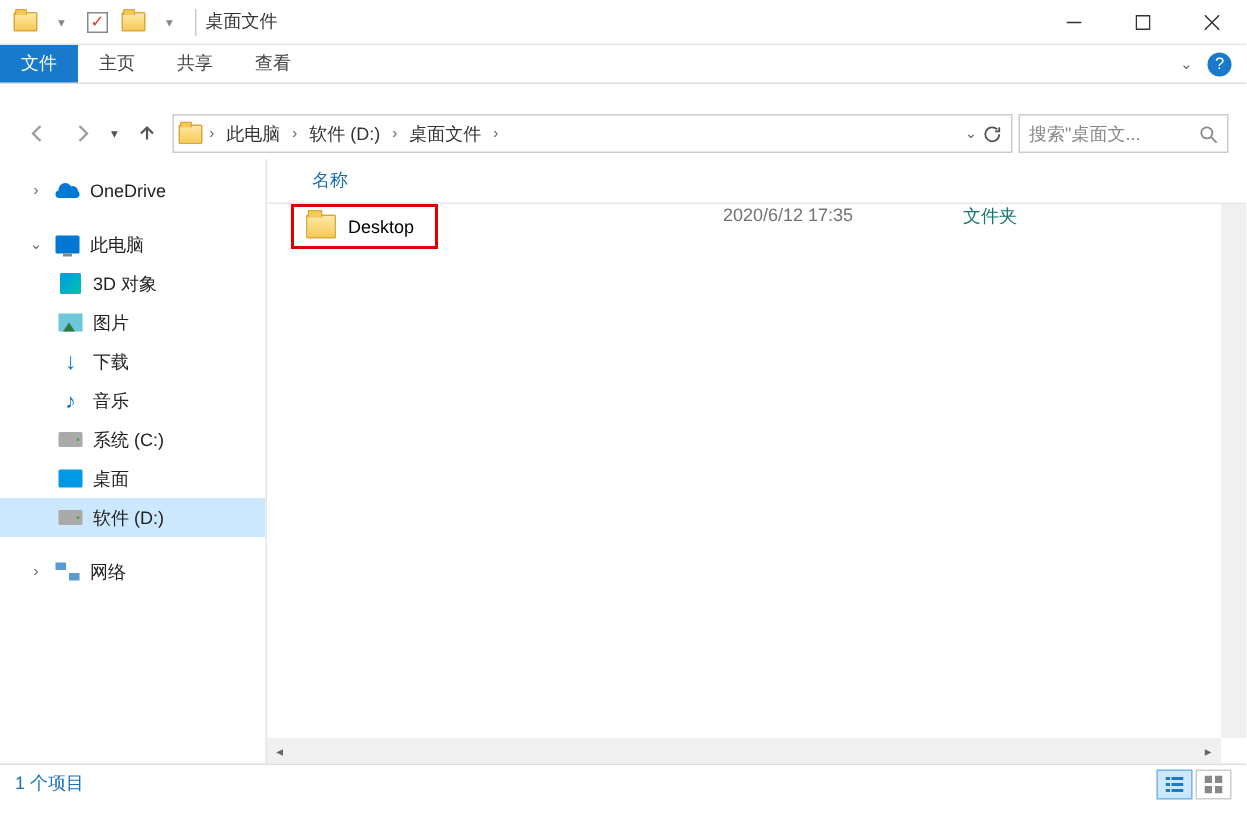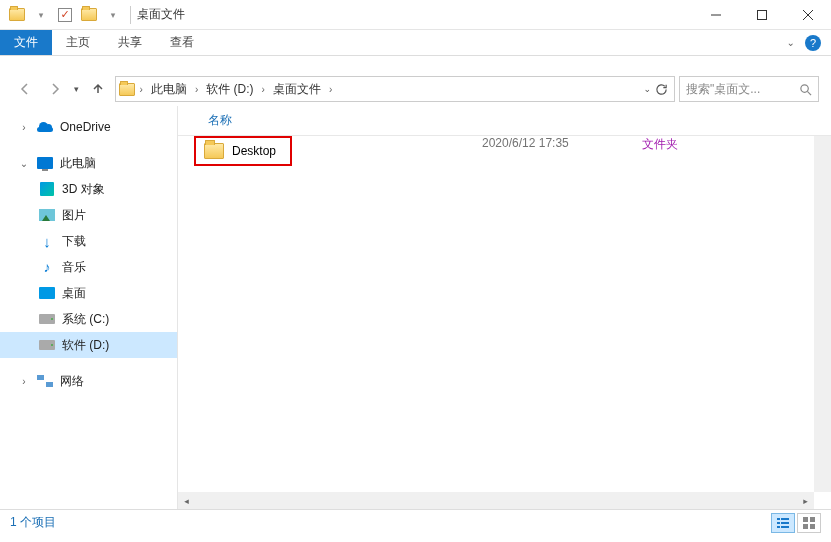--- a/index.html
+++ b/index.html
@@ -85,21 +85,21 @@
     .hdr.name { width: 300px; padding-left: 30px; }
     .hdr.date { width: 160px; padding-left: 4px; }
     .hdr.type { flex: 1; padding-left: 4px; }
     
     .file-row { height: 38px; display: flex; align-items: flex-start; }
     .name-cell { width: 300px; display: flex; align-items: center; padding-left: 16px; }
     .name-box { border: 2.5px solid #e00000; padding: 5px 14px 5px 8px; display: flex; align-items: center; gap: 8px; }
     .folder-icon { width: 20px; height: 16px; background: linear-gradient(#ffe9a6, #f5c958); border: 1px solid #d9a93a; border-radius: 1px; position: relative; }
     .folder-icon::before { content: ""; position: absolute; top: -4px; left: 0; width: 8px; height: 4px; background: #f5c958; border: 1px solid #d9a93a; border-bottom: none; border-radius: 1px 1px 0 0; }
     .date-cell { width: 160px; color: #737373; padding-left: 4px; }
-    .type-cell { flex: 1; color: #a21caf; padding-left: 4px; }
+    .type-cell { flex: 1; color: #0f766e; padding-left: 4px; }
     
     .content-scroll { position: absolute; bottom: 0; left: 0; right: 17px; height: 17px; background: #f0f0f0; display: flex; align-items: center; }
     .scroll-btn { width: 17px; height: 17px; display: flex; align-items: center; justify-content: center; color: #666; font-size: 9px; }
     .scroll-btn.right { margin-left: auto; }
     
     .inner-scroll { position: absolute; right: 0; top: 30px; bottom: 17px; width: 17px; background: #f0f0f0; }
     
     
     .statusbar { height: 26px; border-top: 1px solid #ddd; display: flex; align-items: center; padding: 0 10px; }
     .status-text { color: #1b6fb5; font-size: 12px; }
@@ -241,29 +241,29 @@
     <div class="tree-item child">
       <span class="ti-icon icon-download">↓</span>
       <span>下载</span>
     </div>
     <div class="tree-item child">
       <span class="ti-icon icon-music">♪</span>
       <span>音乐</span>
     </div>
     <div class="tree-item child">
       <span class="ti-icon">
+          <span class="icon-drive"></span>
+        </span>
+      <span>系统 (C:)</span>
+    </div>
+    <div class="tree-item child">
+      <span class="ti-icon">
           <span class="icon-desktop"></span>
         </span>
       <span>桌面</span>
-    </div>
-    <div class="tree-item child">
-      <span class="ti-icon">
-          <span class="icon-drive"></span>
-        </span>
-      <span>系统 (C:)</span>
     </div>
     <div class="tree-item child selected">
       <span class="ti-icon">
           <span class="icon-drive"></span>
         </span>
       <span>软件 (D:)</span>
     </div>
     <div class="tree-spacer"></div>
     <div class="tree-item">
       <span class="tree-expand">›</span>

